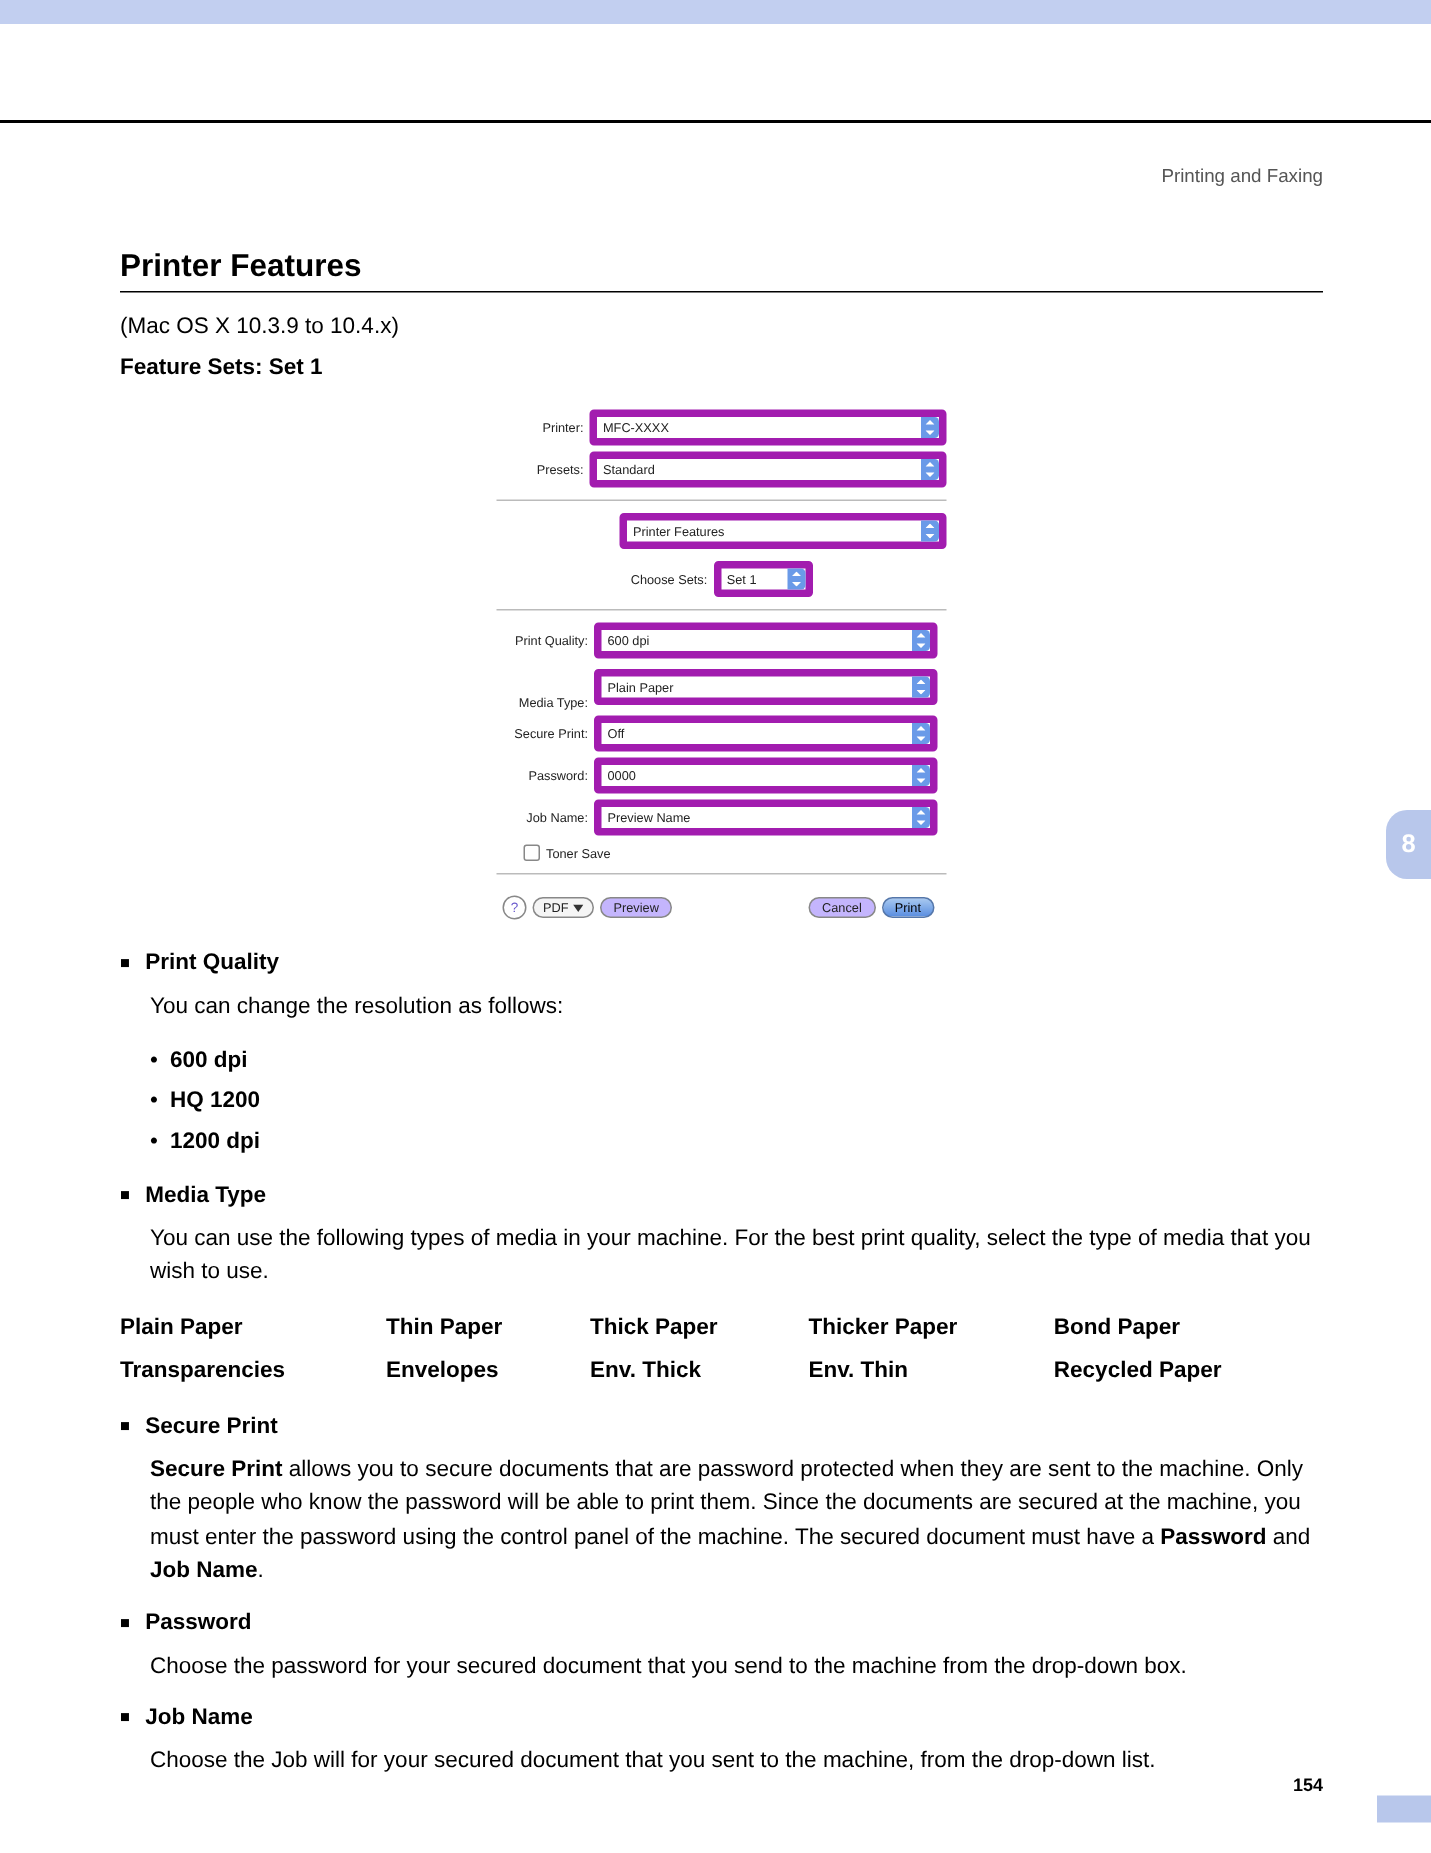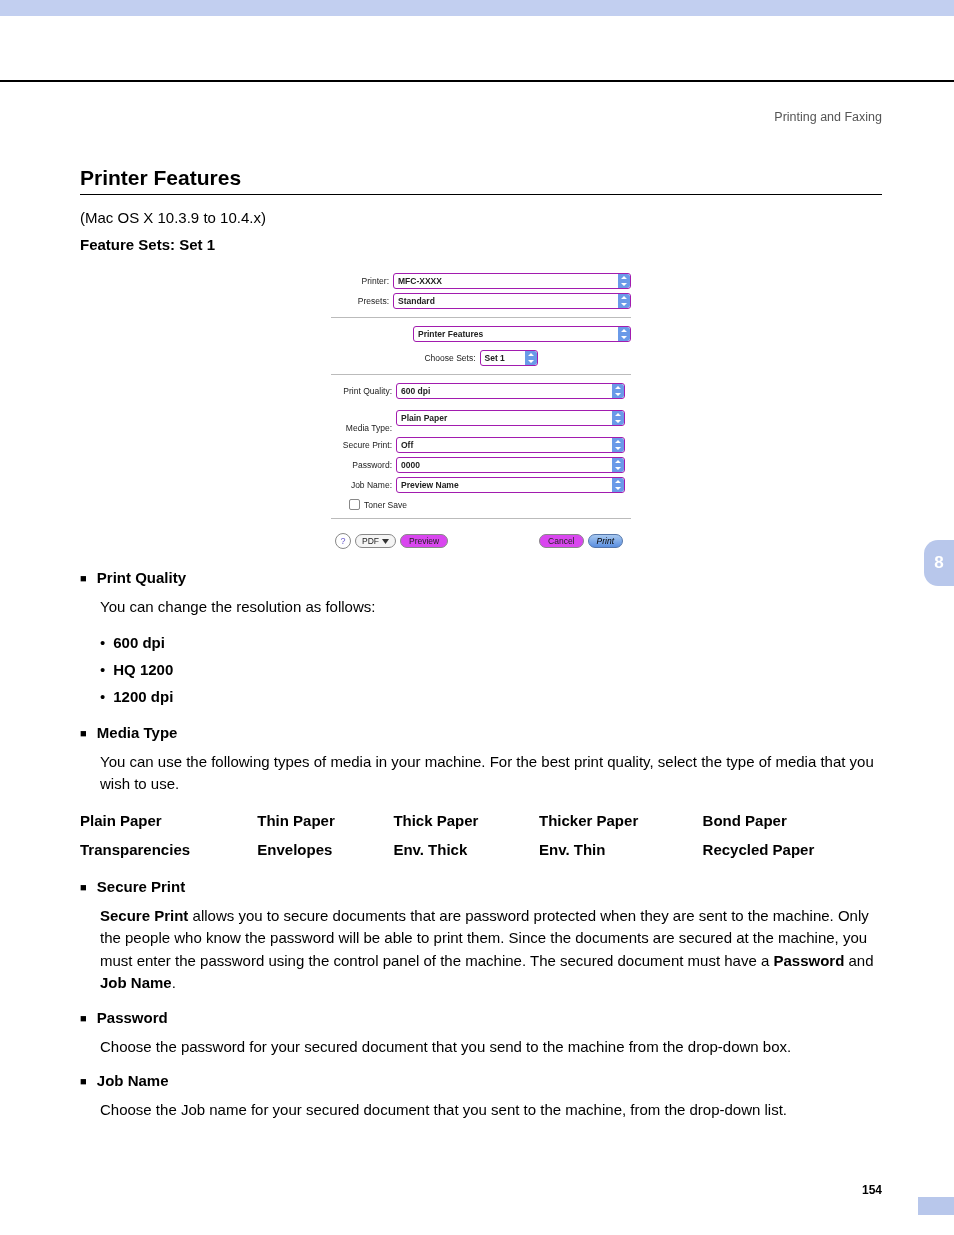--- a/index.html
+++ b/index.html
@@ -56,44 +56,43 @@
   }
   .dialog {
     width: 300px;
     margin: 0 auto 20px auto;
     font-size: 9px;
     color: #222;
   }
   .dlg-row { display:flex; align-items:center; padding:2px 0;}
   .dlg-label { width:58px; text-align:right; padding-right:4px; font-size:8.5px;}
   .dlg-select {
-    flex:1; display:flex; border:1px solid #a21caf; border-radius:3px; height:14px;
+    flex:1; display:flex; border:5px solid #a21caf; border-radius:3px; height:14px;
     background:#fff; position:relative; align-items:center; padding-left:4px;
     font-size:8.5px;
-    font-weight:bold;
   }
   .dlg-select .cap {
     width:12px; background:#6a9ae8;
     border-top-right-radius:3px;border-bottom-right-radius:3px;
     position:absolute;right:0;top:0;bottom:0;
     display:flex;align-items:center;justify-content:center;
   }
   .dlg-select .cap svg{width:6px;height:10px;fill:#fff;}
   .dlg-sep{border-top:1px solid #bbb;margin:6px 0;}
   .dlg-row.wide .dlg-select{flex:1;}
   .dlg-row.narrow .dlg-select{width:80px;flex:0 0 80px;}
   .dlg-chk{display:flex;align-items:center;font-size:8.5px;padding:4px 0 2px 12px;}
   .dlg-chk .box{width:9px;height:9px;border:1px solid #888;border-radius:2px;margin-right:4px;background:#fff;}
   .dlg-foot{display:flex;align-items:center;padding:8px 4px 0 4px;font-size:8.5px;}
   .dlg-btn{
-    border:1px solid #888;border-radius:9px;padding:1px 8px;background:#d946ef;
+    border:1px solid #888;border-radius:9px;padding:1px 8px;background:#c4b5fd;
     font-size:8.5px;margin-right:4px;
   }
   .dlg-btn.primary{
-    background:linear-gradient(#a8c9f0,#5a8ee0);color:#000;border-color:#5577aa;font-style:italic;
+    background:linear-gradient(#a8c9f0,#5a8ee0);color:#000;border-color:#5577aa;
   }
   .dlg-qmark{
     width:14px;height:14px;border:1px solid #888;border-radius:50%;
     display:flex;align-items:center;justify-content:center;font-size:9px;color:#6a5acd;margin-right:4px;
   }
   .dlg-pdf{display:flex;align-items:center;border:1px solid #888;border-radius:9px;padding:1px 6px;background:#f5f5f5;margin-right:4px;font-size:8.5px;}
   .dlg-pdf svg{width:7px;height:5px;margin-left:3px;fill:#333;}
 
   ul.blk {
     list-style:none; padding:0; margin:0;
@@ -319,21 +318,21 @@
         </p>
       </li>
 
       <li>
         <span class="hd">Password</span>
         <p class="body-p">Choose the password for your secured document that you send to the machine from the drop-down box.</p>
       </li>
 
       <li>
         <span class="hd">Job Name</span>
-        <p class="body-p">Choose the Job name for your secured document that you sent to the machine, from the drop-down list.</p>
+        <p class="body-p">Choose the Job will for your secured document that you sent to the machine, from the drop-down list.</p>
       </li>
     </ul>
   </div>
 
   <div class="tab">
     <div class="cap">8</div>
   </div>
 
   <div class="page-num">154</div>
   <div class="footer-bar"></div>

